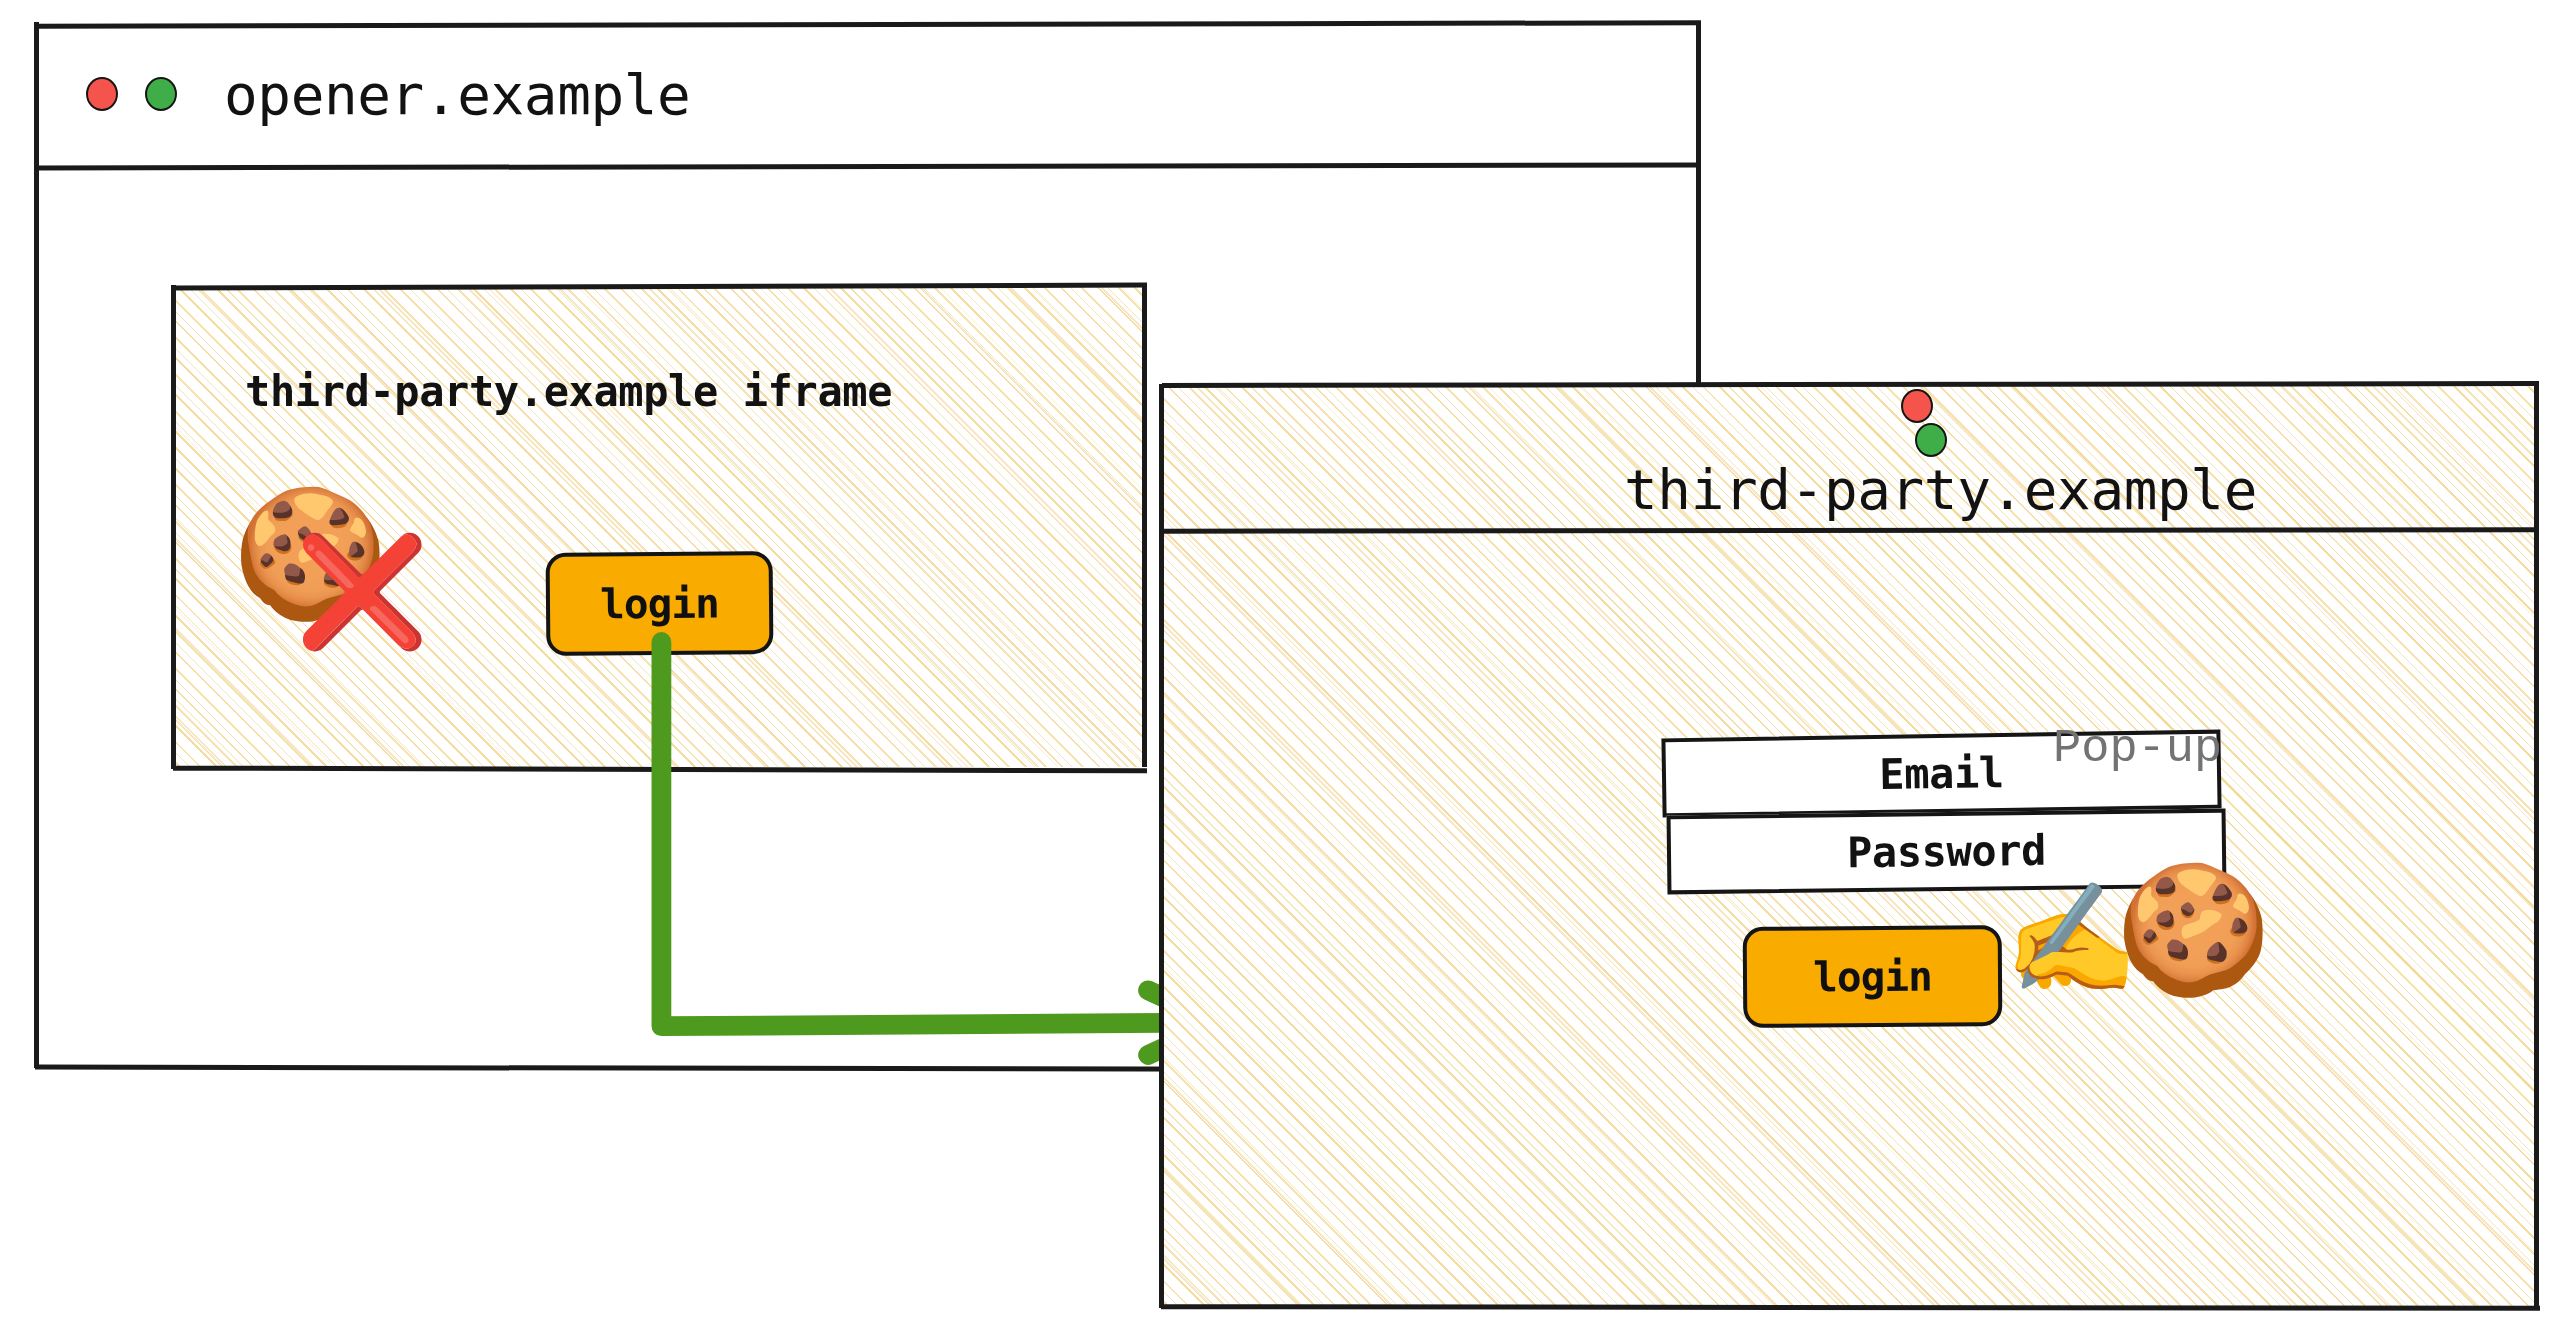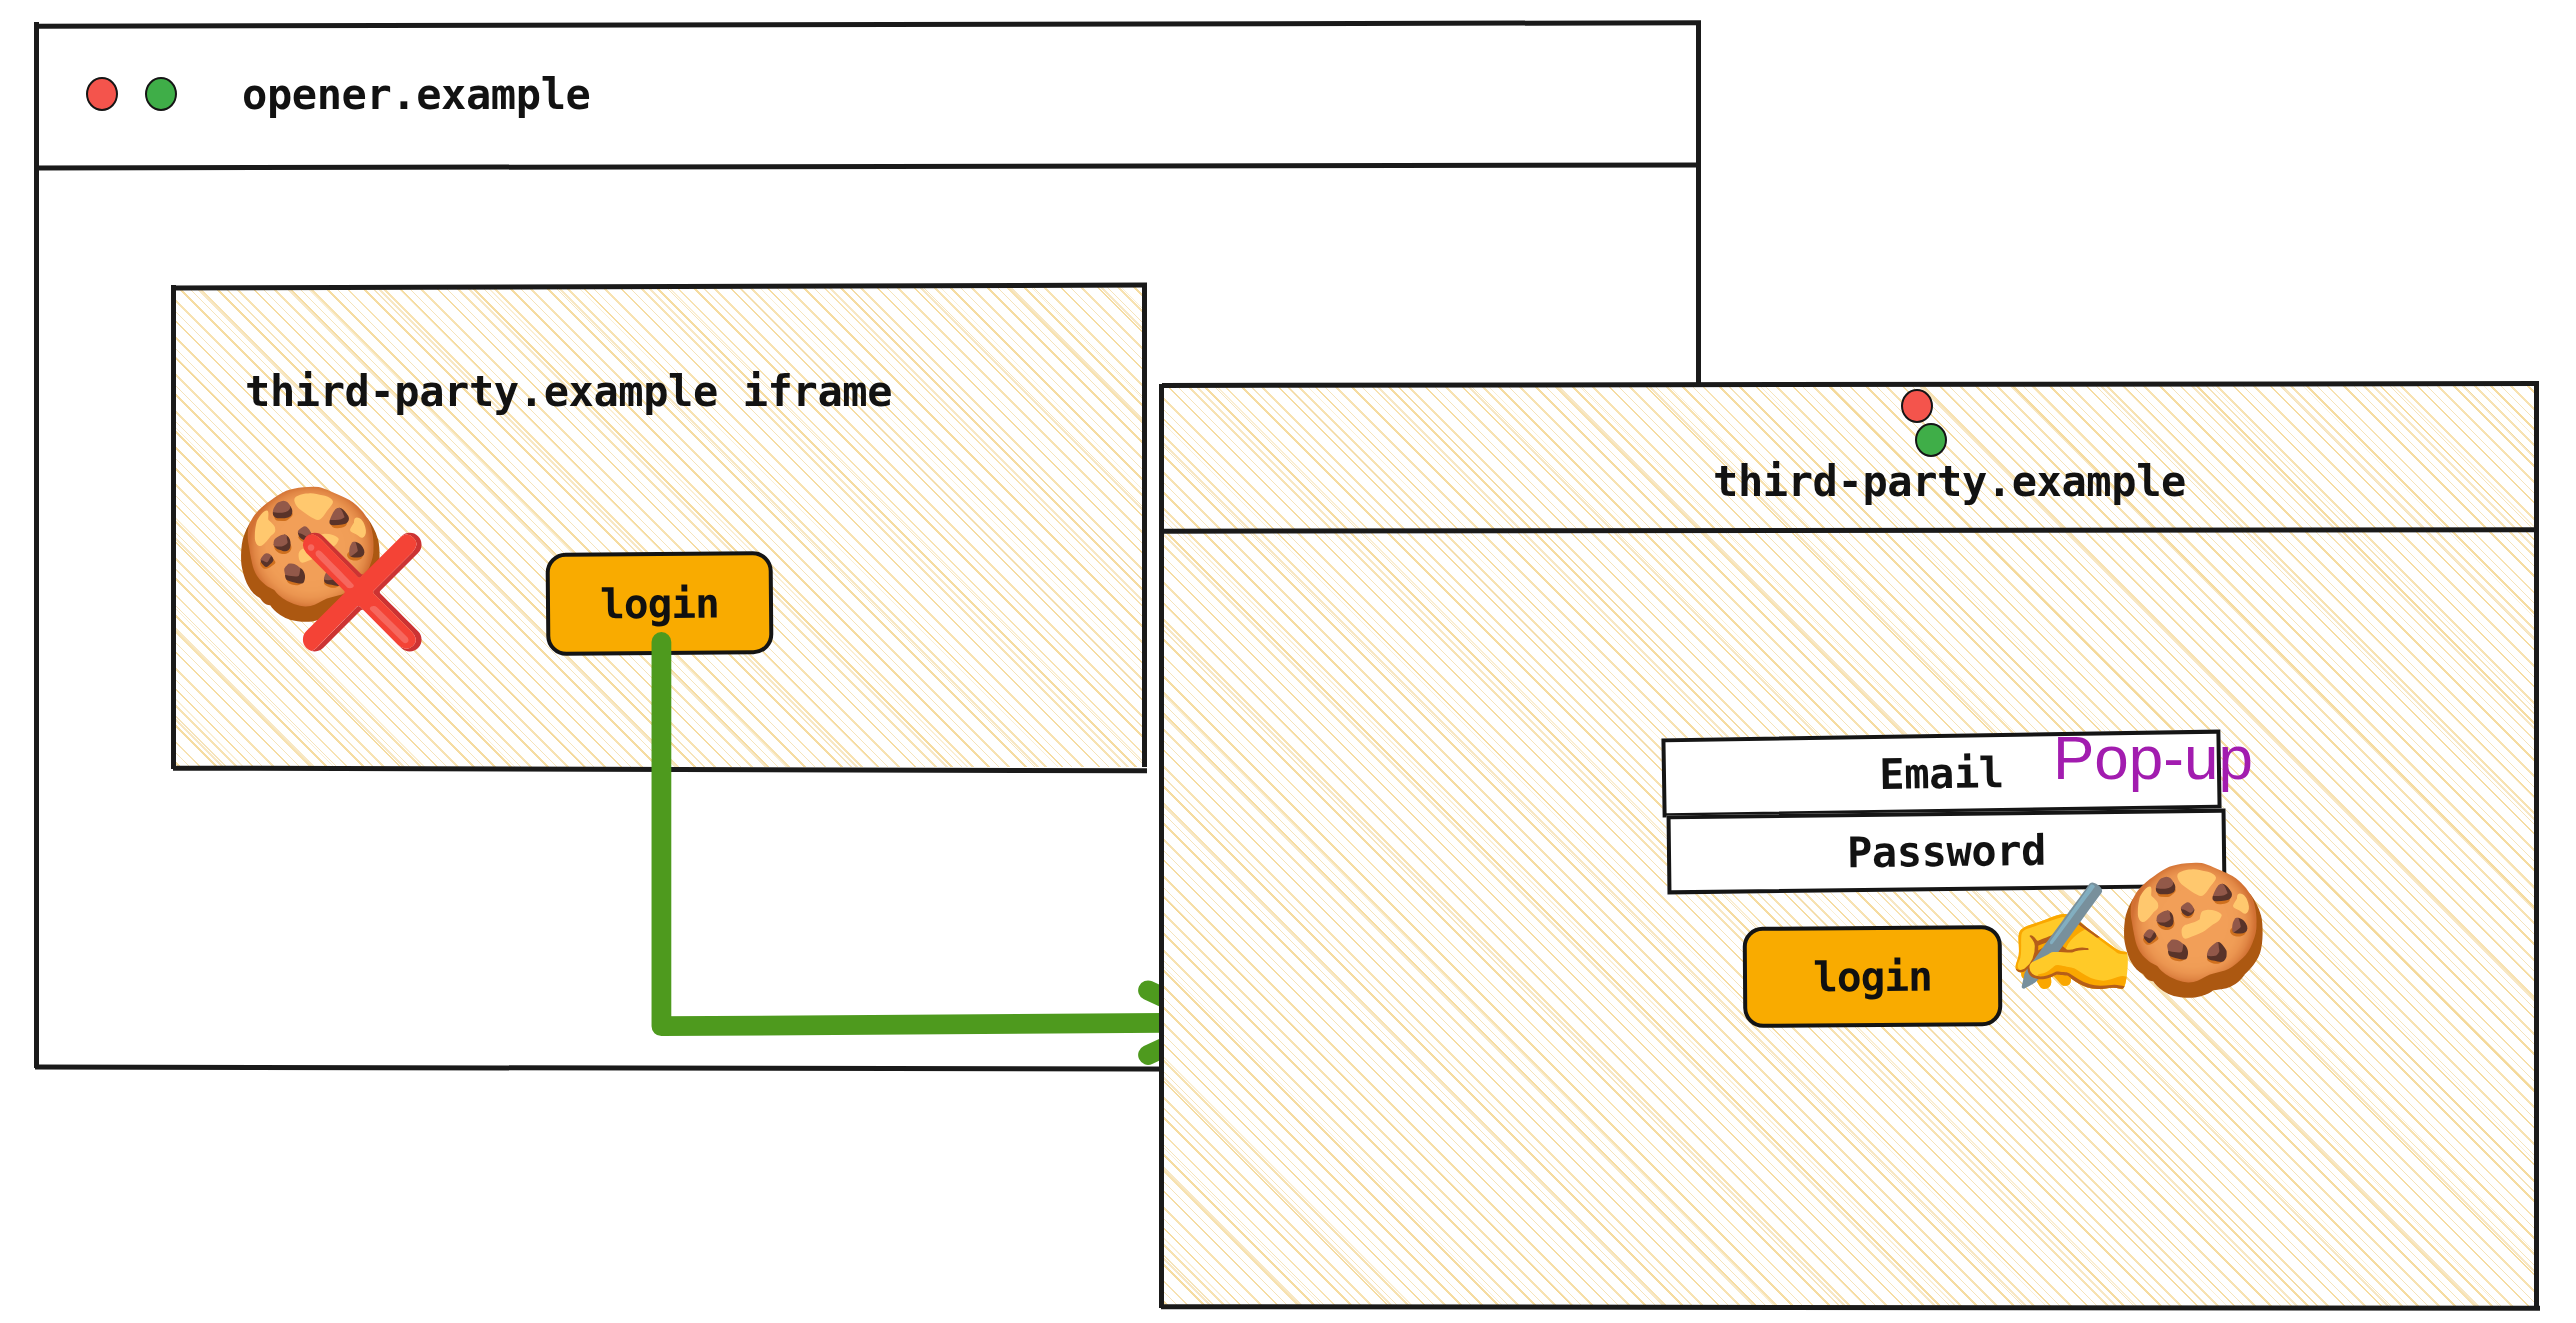--- a/index.html
+++ b/index.html
@@ -98,24 +98,24 @@
     height: 34px;
     border-radius: 50%;
     border: 2.7px solid #151515;
     box-sizing: border-box;
     flex: 0 0 auto;
   }
   .dot.red   { background: #F4544C; }
   .dot.green { background: #3FAE48; }
   .dot + .dot { margin-left: 27px; }
   .title-text {
-    margin-left: 65px;
-    font-family: "DejaVu Sans Mono", "Liberation Mono", monospace;
-    font-size: 42px;
-    font-weight: 700;
+    margin-left: 47px;
+    font-family: "DejaVu Sans Mono", "Liberation Mono", monospace;
+    font-size: 56px;
+    font-weight: 400;
     color: #121212;
     letter-spacing: -0.4px;
     white-space: nowrap;
   }
 
   
   #iframe-box {
     left: 137px;
     top: 262px;
     width: 976px;
@@ -262,24 +262,24 @@
     top: 544px;
     width: 259px;
     height: 101px;
     transform: rotate(-0.4deg);
   }
 
   #popup-label {
     position: absolute;
     left: 894px;
     top: 340px;
-    font-family: Liberation Sans, sans-serif;
-    font-size: 62px;
+    font-family: Liberation Mono, monospace;
+    font-size: 47px;
     font-weight: 500;
-    color: #a21caf;
+    color: #737373;
     letter-spacing: 0px;
     white-space: nowrap;
   }
 
   #popup-write-group {
     position: absolute;
     left: 845px;
     top: 485px;
     width: 360px;
     height: 162px;

